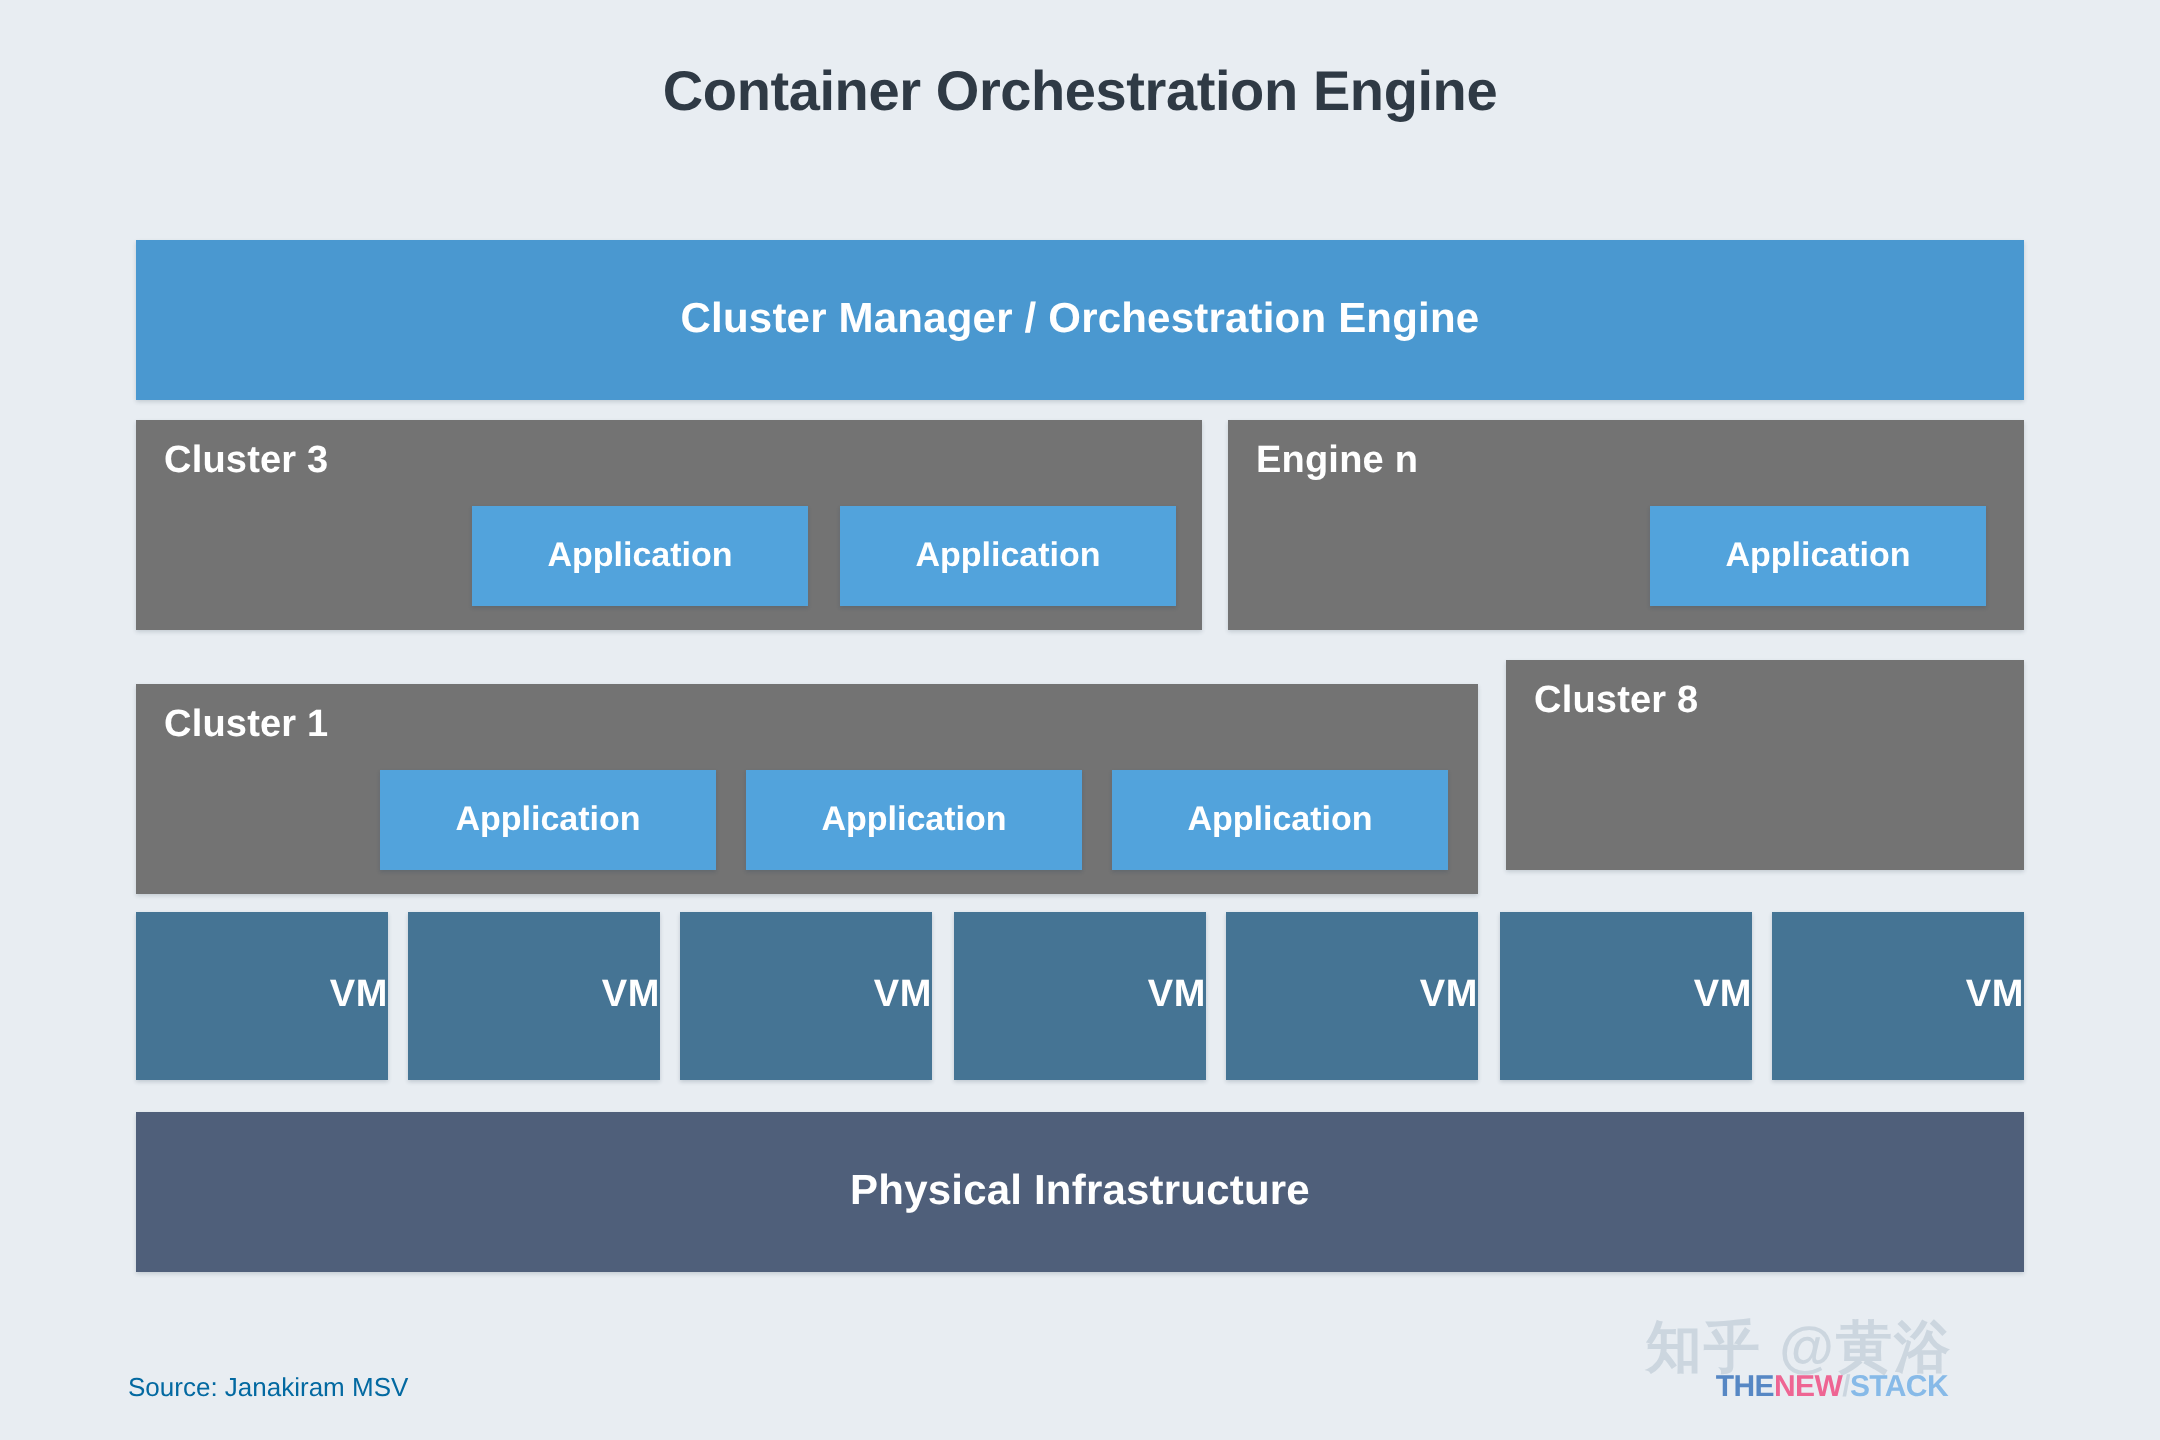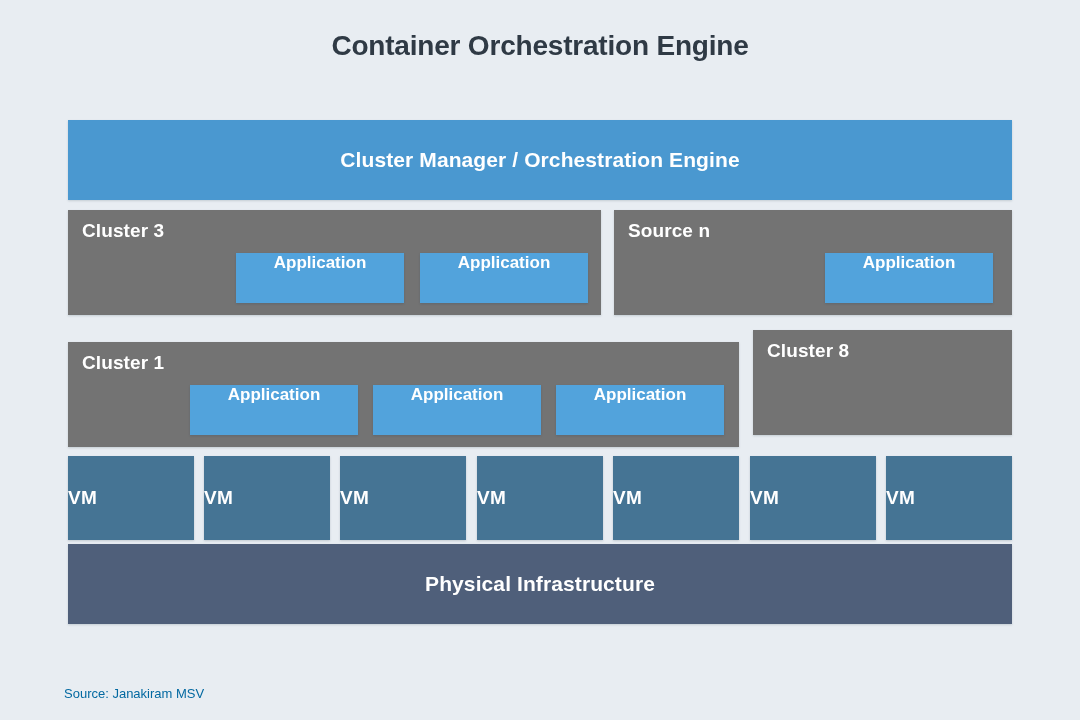--- a/index.html
+++ b/index.html
@@ -76,35 +76,36 @@
     letter-spacing: 0.1px;
   }
 
   
   .app {
     position: absolute;
     background: #52a3dc;
     box-sizing: border-box;
     box-shadow: 0 1px 2px rgba(30,60,90,0.20);
     display: flex;
+    align-items: center;
     justify-content: center;
     color: #ffffff;
     font-weight: bold;
     font-size: 17px;
   }
 
   
   .vm {
     position: absolute;
     background: #457494;
     box-sizing: border-box;
     box-shadow: 0 1px 2px rgba(40,60,80,0.20);
     display: flex;
     align-items: center;
-    justify-content: flex-start;
+    justify-content: flex-end;
     color: #ffffff;
     font-weight: bold;
     font-size: 19px;
     letter-spacing: 0.3px;
   }
 
   
   .infra {
     background: #4f5f7a;
   }
@@ -170,21 +171,21 @@
     <div class="cluster-title">Cluster 3</div>
     <div class="app" style="left:168px; top:43px; width:168px; height:50px;">
       <span>Application</span>
     </div>
     <div class="app" style="left:352px; top:43px; width:168px; height:50px;">
       <span>Application</span>
     </div>
   </div>
 
   <div class="band cluster" style="left:614px; top:210px; width:398px; height:105px;">
-    <div class="cluster-title">Source n</div>
+    <div class="cluster-title">Engine n</div>
     <div class="app" style="left:211px; top:43px; width:168px; height:50px;">
       <span>Application</span>
     </div>
   </div>
 
   <div class="band cluster" style="left:68px; top:330px; width:671px; height:105px;margin-top:12px;">
     <div class="cluster-title">Cluster 1</div>
     <div class="app" style="left:122px; top:43px; width:168px; height:50px;">
       <span>Application</span>
     </div>
@@ -215,20 +216,24 @@
   <div class="vm" style="left:613px; top:456px; width:126px; height:84px;">
     <span>VM</span>
   </div>
   <div class="vm" style="left:750px; top:456px; width:126px; height:84px;">
     <span>VM</span>
   </div>
   <div class="vm" style="left:886px; top:456px; width:126px; height:84px;">
     <span>VM</span>
   </div>
 
-  <div class="band infra" style="left:68px; top:544px; width:944px; height:80px;text-decoration:underline;">
+  <div class="band infra" style="left:68px; top:556px; width:944px; height:80px;text-decoration:underline;">
     <div class="band-label-center">Physical Infrastructure</div>
   </div>
 
   <div class="source">Source: Janakiram MSV</div>
 
+  <div class="watermark">
+    <div class="wm-text">知乎 @黄浴</div>
+    <div class="wm-logo"><span class="wm-the">THE</span><span class="wm-new">NEW</span><span class="wm-slash">/</span><span class="wm-stack">STACK</span></div>
+  </div>
 
 </div>
 
 </body></html>

